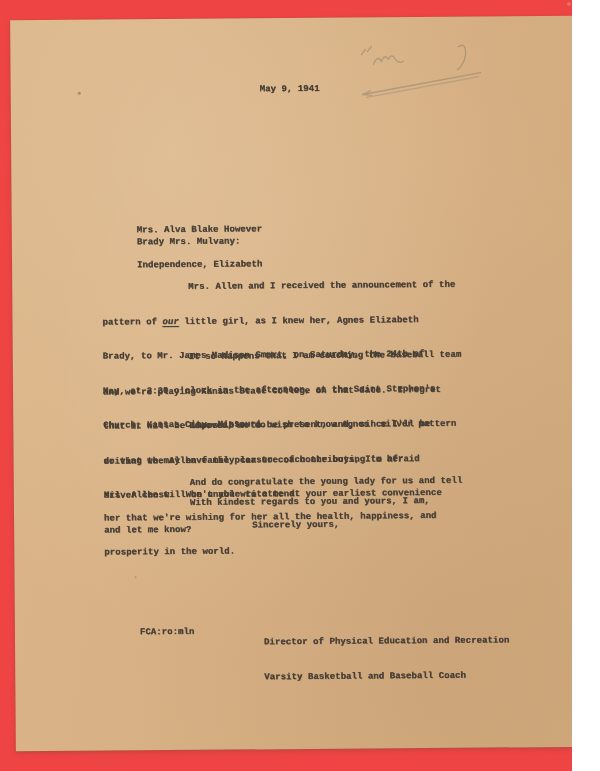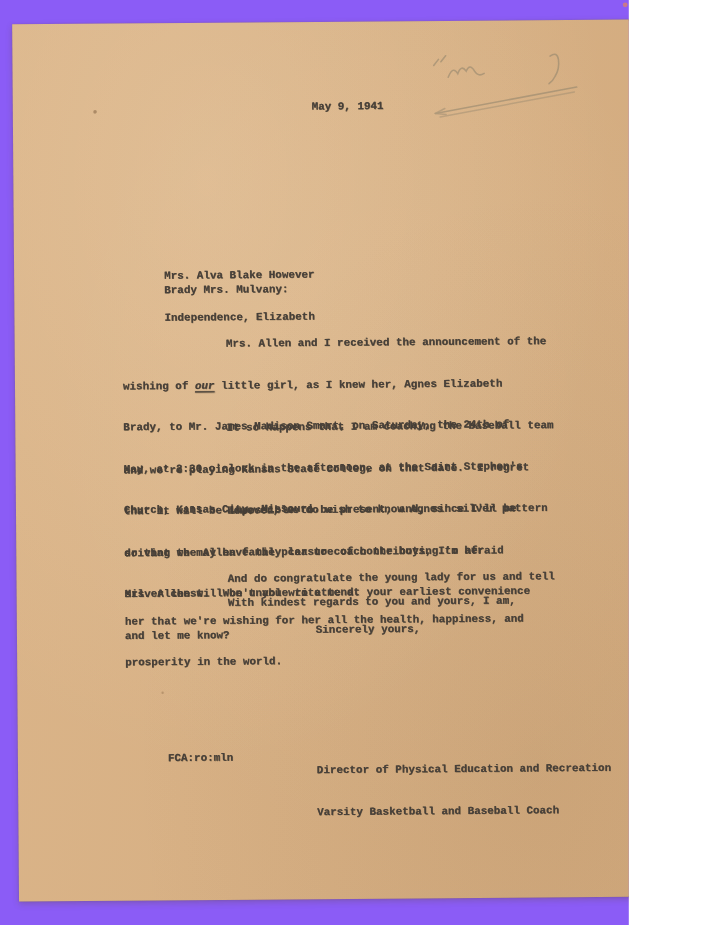--- a/index.html
+++ b/index.html
@@ -1,17 +1,17 @@
 <!DOCTYPE html>
 <html><head>
 <meta charset="utf-8">
 <style>
   html,body{margin:0;padding:0;}
   body{width:600px;height:771px;font-family:"Liberation Mono","DejaVu Sans Mono",monospace;}
-  .scene{position:relative;width:524px;height:771px;background:#8b5cf6;overflow:hidden;}
+  .scene{position:relative;width:572px;height:771px;background:#ef4444;overflow:hidden;}
   .scene::after{content:"";position:absolute;right:1px;top:2px;width:4px;height:4px;border-radius:50%;background:#d77f6f;opacity:.8;}
   .paper{
     position:absolute;left:13px;top:18px;width:577px;height:731px;
     background:
       radial-gradient(ellipse at 28% 18%, rgba(255,238,210,0.18), transparent 58%),
       radial-gradient(ellipse at 75% 85%, rgba(125,88,50,0.10), transparent 55%),
       radial-gradient(ellipse at 55% 45%, rgba(255,240,215,0.07), transparent 65%),
       linear-gradient(100deg, rgba(255,242,218,0.07), rgba(135,96,58,0.07)),
       #d8b083;
     transform:rotate(-0.45deg);
@@ -50,21 +50,21 @@
 
     <div class="type" style="left:125px;top:183px;">
       <div>Mrs. Alva Blake However</div>
       <div>Independence, Elizabeth</div>
     </div>
 
     <div class="type" style="left:125px;top:218px;">Brady Mrs. Mulvany:</div>
 
     <div class="type" style="left:90px;top:240px;">
       <div class="indent">Mrs. Allen and I received the announcement of the</div>
-      <div><span>wishing of </span><span class="u">our</span><span> little girl, as I knew her, Agnes Elizabeth</span></div>
+      <div><span>pattern of </span><span class="u">our</span><span> little girl, as I knew her, Agnes Elizabeth</span></div>
       <div>Brady, to Mr. James Madison Smart, on Saturday, the 24th of</div>
       <div>May, at 2:30 o'clock in the afternoon, at the Saint Stephen's</div>
       <div>Church, Kansas City, Missouri.</div>
     </div>
 
     <div class="type" style="left:90px;top:310px;">
       <div class="indent">It so happens that I am coaching the baseball team</div>
       <div>and we're playing Kansas State College on that date.  I regret</div>
       <div>that it will be impossible to be present, and, since I'll be</div>
       <div>driving the Allen family car to coach the boys, I'm afraid</div>
@@ -79,21 +79,21 @@
     </div>
 
     <div class="type" style="left:90px;top:436px;">
       <div class="indent">And do congratulate the young lady for us and tell</div>
       <div>her that we're wishing for her all the health, happiness, and</div>
       <div>prosperity in the world.</div>
     </div>
 
     <div class="type" style="left:176px;top:479px;">With kindest regards to you and yours, I am,</div>
 
-    <div class="type" style="left:249px;top:502px;">Sincerely yours,</div>
+    <div class="type" style="left:238px;top:502px;">Sincerely yours,</div>
 
     <div class="type" style="left:125px;top:598px;margin-top:10px;">FCA:ro:mln</div>
 
     <div class="type" style="left:249px;top:596px;">
       <div>Director of Physical Education and Recreation</div>
       <div>Varsity Basketball and Baseball Coach</div>
     </div>
 
     <div class="speck" style="left:67px;top:72px;width:3px;height:3px;background:rgba(110,80,50,.45);"></div>
     <div class="speck" style="left:418px;top:500px;width:2px;height:2px;background:rgba(110,80,50,.35);"></div>

